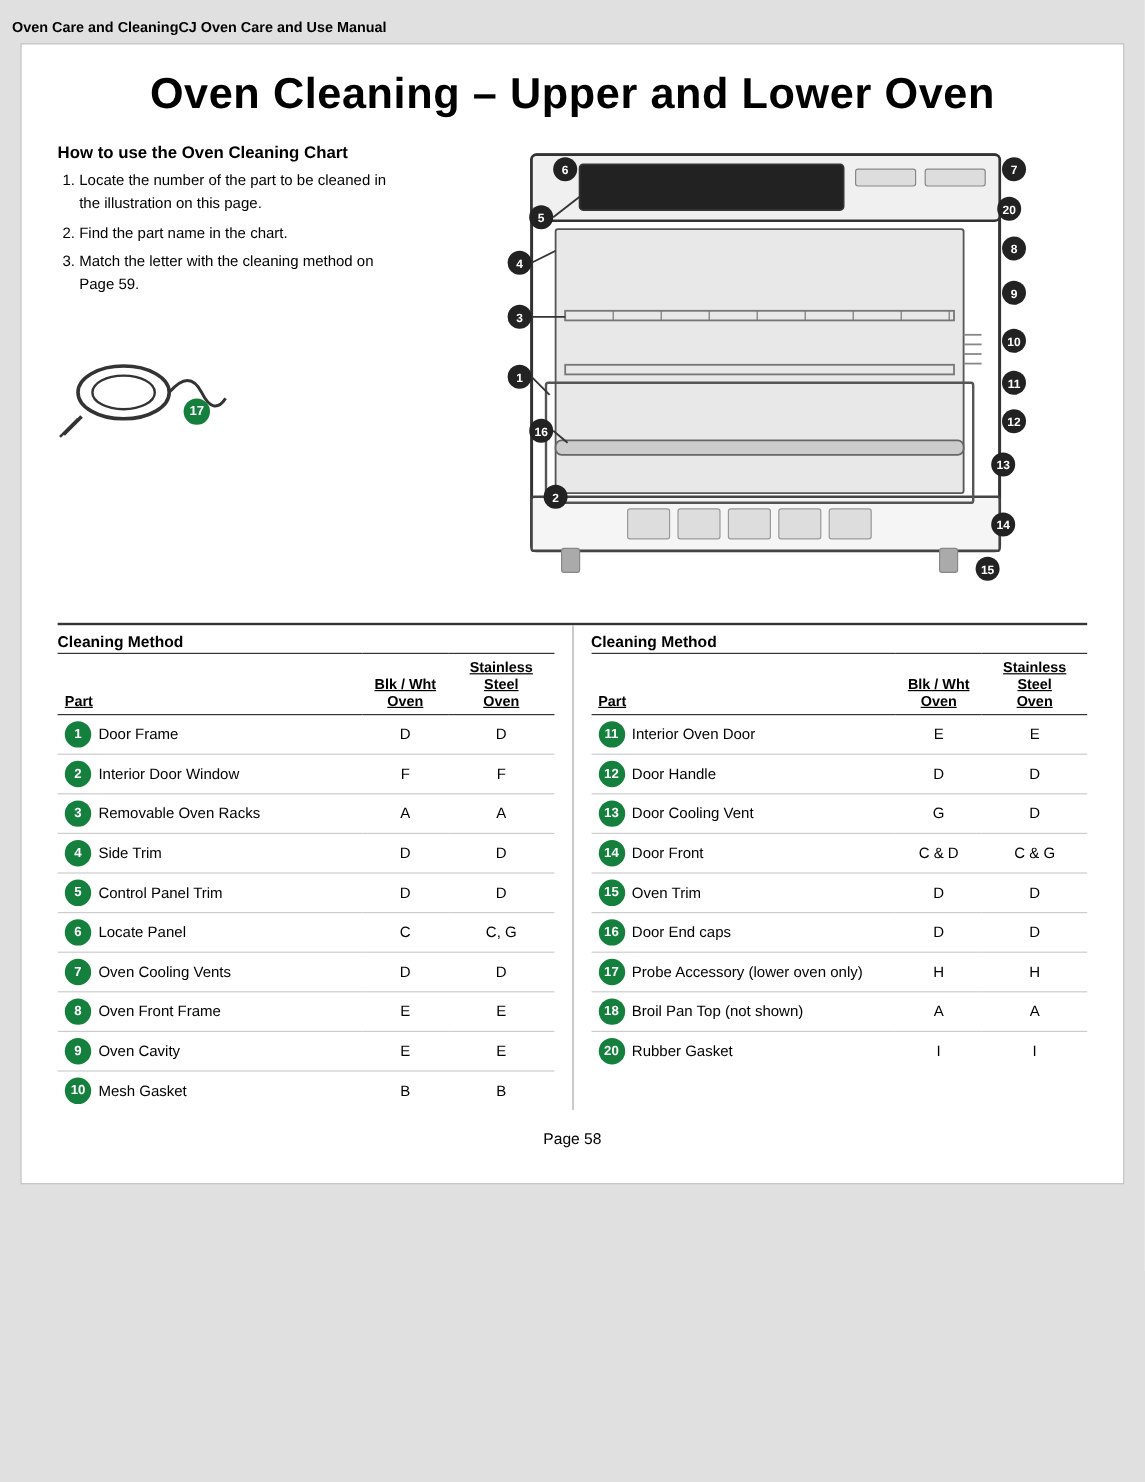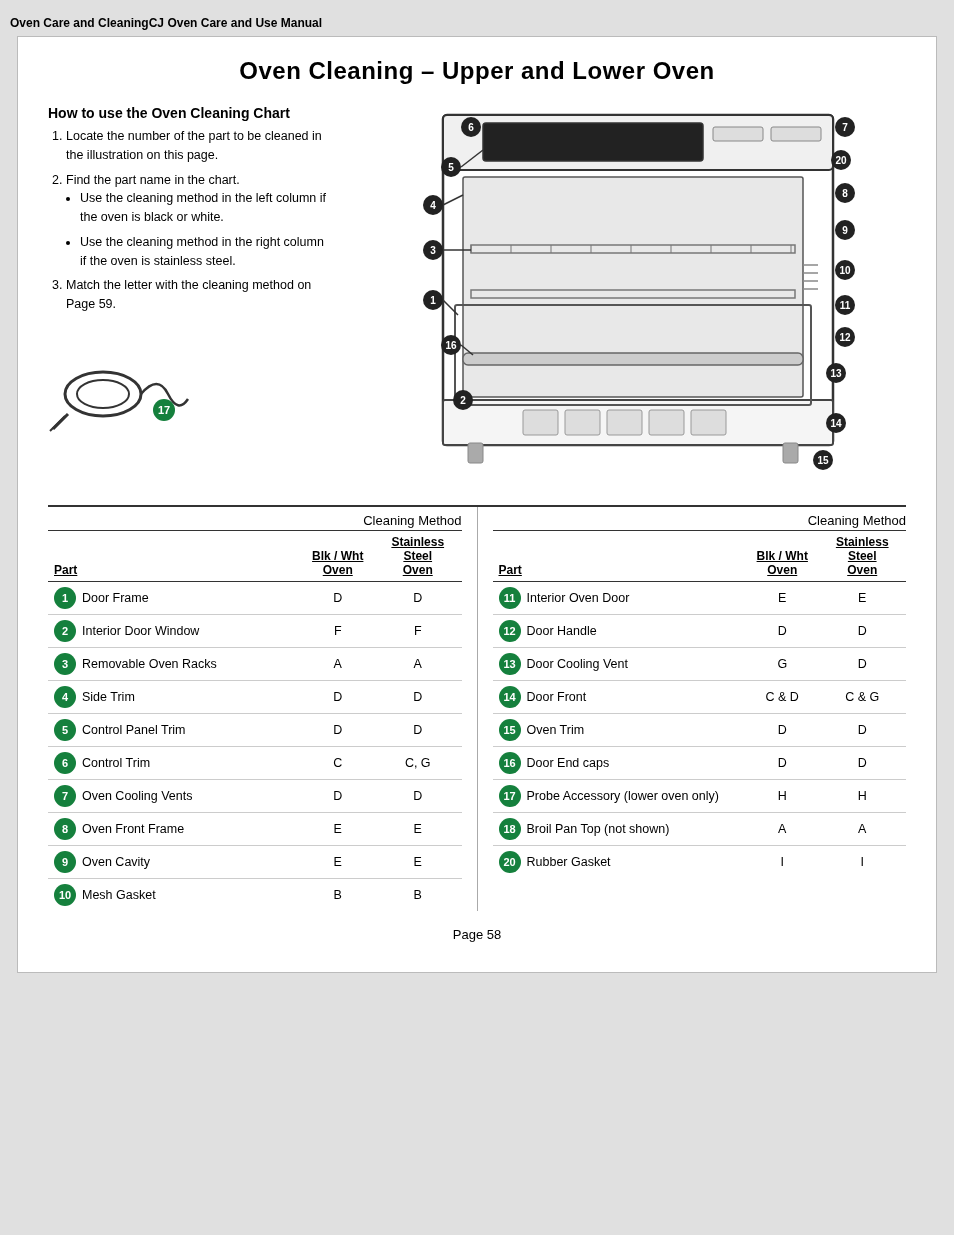--- a/index.html
+++ b/index.html
@@ -20,21 +20,21 @@
       font-size: 12px;
       font-weight: bold;
     }
     .page-container {
       width: 920px;
       background: #fff;
       border: 1px solid #bbb;
       padding: 20px 30px 30px 30px;
     }
     .main-title {
-      font-size: 24px;
+      font-size: 36px;
       font-weight: bold;
       text-align: center;
       font-family: Arial, sans-serif;
       margin-bottom: 20px;
       letter-spacing: 0.5px;
     }
     .top-section {
       display: flex;
       gap: 12px;
       margin-bottom: 20px;
@@ -105,22 +105,22 @@
       border-top: 1px solid #ccc;
       vertical-align: middle;
     }
     .parts-table .center {
       text-align: center;
     }
     .col-part { width: 42%; }
     .col-blk { width: 12%; text-align: center; }
     .col-ss { width: 12%; text-align: center; }
     .method-header {
-      text-align: right;
-      font-weight: normal;
+      text-align: left;
+      font-weight: bold;
       font-size: 13px;
       padding: 6px 0 2px 0;
     }
     .sub-header-row th {
       border-top: 1px solid #333;
       border-bottom: 1px solid #333;
       text-decoration: underline;
     }
     .part-cell {
       display: flex;
@@ -144,24 +144,20 @@
 <div class="page-container">
   <div class="main-title">Oven Cleaning – Upper and Lower Oven</div>
 
   <div class="top-section">
     <div class="instructions">
       <h3>How to use the Oven Cleaning Chart</h3>
       <ol>
         <li>Locate the number of the part to be cleaned in the illustration on this page.</li>
         <li>
           <span>Find the part name in the chart.</span>
-          <ul>
-            <li>Use the cleaning method in the left column if the oven is black or white.</li>
-            <li>Use the cleaning method in the right column if the oven is stainless steel.</li>
-          </ul>
         </li>
         <li>Match the letter with the cleaning method on Page 59.</li>
       </ol>
 
       <div style="margin-top:30px; position:relative; height:100px;">
         <svg width="150" height="90" viewBox="0 0 150 90">
 
           <ellipse cx="55" cy="50" rx="38" ry="22" fill="none" stroke="#333" stroke-width="3"></ellipse>
           <ellipse cx="55" cy="50" rx="26" ry="14" fill="none" stroke="#333" stroke-width="2"></ellipse>
           <line x1="20" y1="70" x2="5" y2="85" stroke="#333" stroke-width="3"></line>
@@ -343,21 +339,21 @@
           <span>Control Panel Trim</span>
         </div>
       </td>
       <td class="center">D</td>
       <td class="center">D</td>
     </tr>
               <tr>
       <td>
         <div class="part-cell">
           <div class="circle-badge">6</div>
-          <span>Control Trim</span>
+          <span>Locate Panel</span>
         </div>
       </td>
       <td class="center">C</td>
       <td class="center">C, G</td>
     </tr>
               <tr>
       <td>
         <div class="part-cell">
           <div class="circle-badge">7</div>
           <span>Oven Cooling Vents</span>

